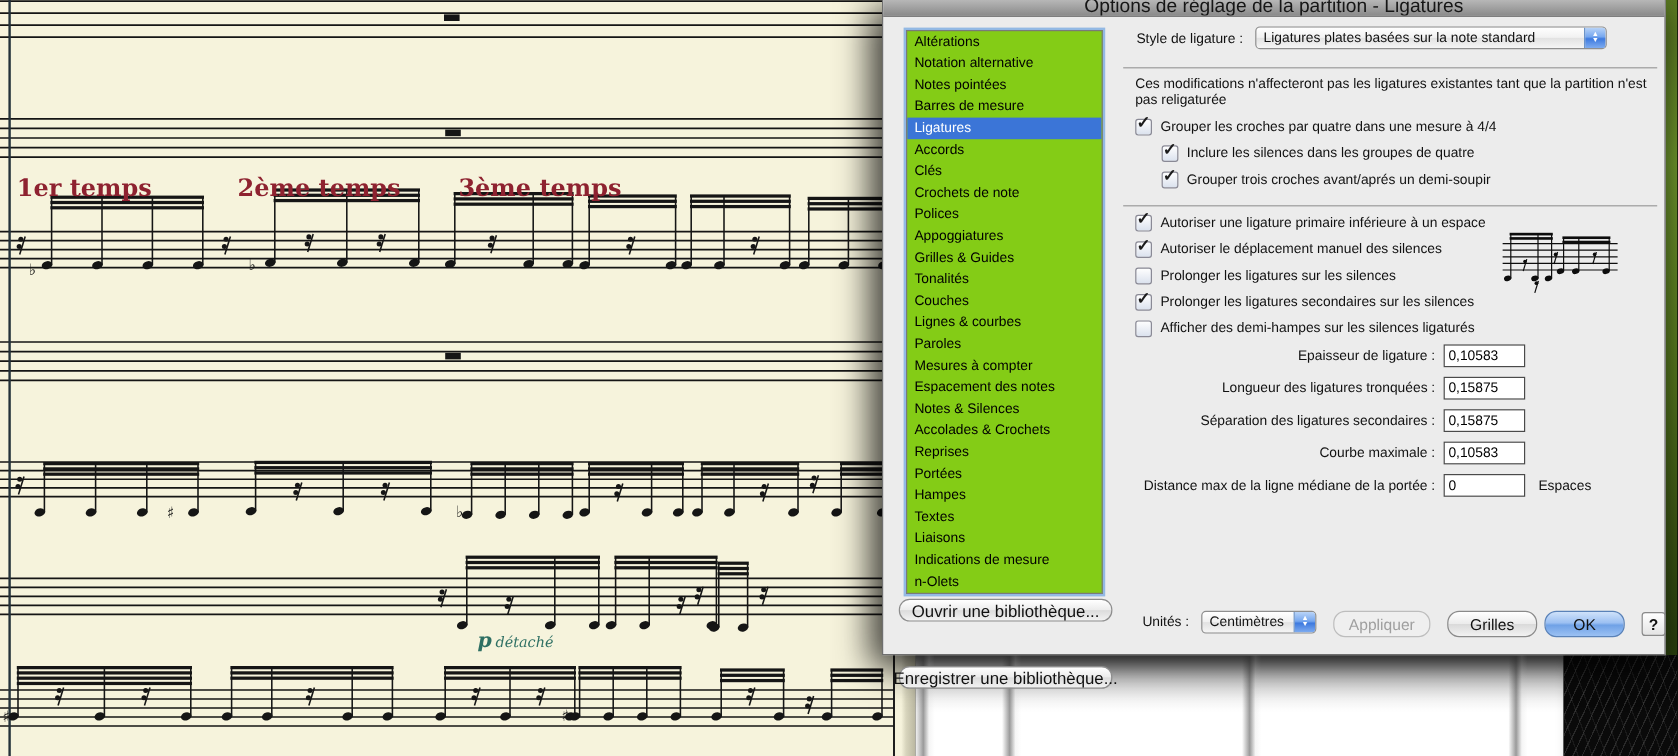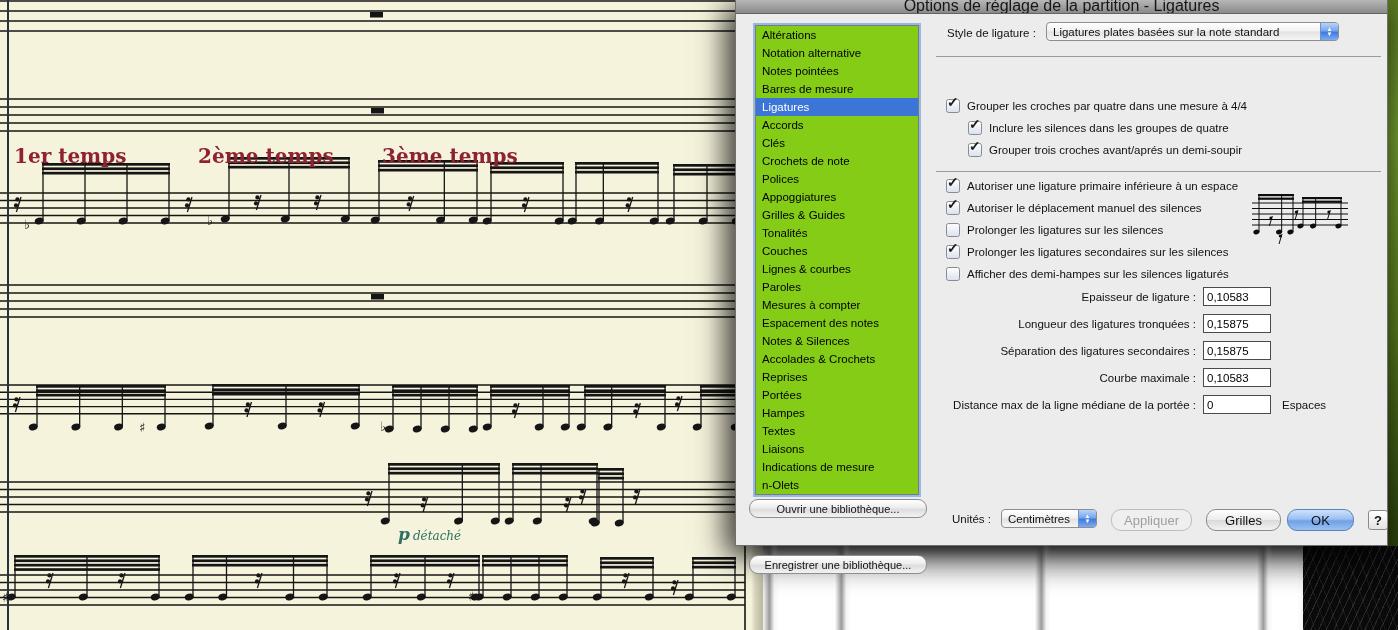--- a/index.html
+++ b/index.html
@@ -35,21 +35,21 @@
   .titlebar{height:13px;background:linear-gradient(#b7b7b7,#8a8a8a);border-bottom:1px solid #636363;
     display:flex;align-items:flex-end;justify-content:center;overflow:hidden;}
   .titlebar .title{font-size:16px;color:#161616;line-height:14px;white-space:nowrap;}
 
   
   .cat-list{position:absolute;left:19px;top:25px;width:162px;height:468px;background:#84cc16;
     border:1px solid #7a7a7a;box-shadow:0 0 0 2px #93b9e4;overflow:hidden;}
   .cat-item{height:18px;line-height:18px;padding:0 0 0 6px;white-space:nowrap;color:#000;}
   .cat-item.sel{background:#3b75d7;color:#fff;}
   .lib-btn{position:absolute;left:13px;width:176px;height:17px;border:1px solid #8d8d8d;border-radius:9px;
-    background:linear-gradient(#ffffff,#ececec 48%,#dcdcdc 52%,#f2f2f2);font-size:11px;
+    background:linear-gradient(#ffffff,#ececec 48%,#dcdcdc 52%,#f2f2f2);font-size:14px;
     display:flex;align-items:center;justify-content:center;white-space:nowrap;cursor:default;}
 
   
   .row-label{position:absolute;white-space:nowrap;}
   .popup{position:absolute;height:19px;border:1px solid #8e8e8e;border-radius:4px;background:
     linear-gradient(#ffffff,#f1f1f1 48%,#e2e2e2 52%,#f5f5f5);display:flex;align-items:center;
     box-sizing:border-box;overflow:hidden;}
   .popup .ptext{flex:1;padding:0 6px;white-space:nowrap;overflow:hidden;}
   .popup .cap{width:17px;align-self:stretch;background:linear-gradient(#b9d4f8,#76a7ef 45%,#3e7adf 55%,#7eacf0);
     border-left:1px solid #6b93c8;display:flex;flex-direction:column;align-items:center;justify-content:center;
@@ -463,20 +463,21 @@
     <div class="row-label" style="left:211px;top:27px;">Style de ligature :</div>
     <div class="popup" style="left:310px;top:22px;width:293px;">
       <span class="ptext">Ligatures plates basées sur la note standard</span>
       <span class="cap">
           <span>▲</span>
           <span>▼</span>
         </span>
     </div>
 
     <div class="divider" style="top:56px;"></div>
+    <div class="info-text">Ces modifications n'affecteront pas les ligatures existantes tant que la partition n'est pas religaturée</div>
 
     <div class="cb-col" id="cb-group1" style="top:97px;">
         <div class="cb-row">
           <span class="cb">
             <span class="mark">✓</span>
           </span>
           <span class="cb-label">Grouper les croches par quatre dans une mesure à 4/4</span>
         </div>
         <div class="cb-row indent">
           <span class="cb">

